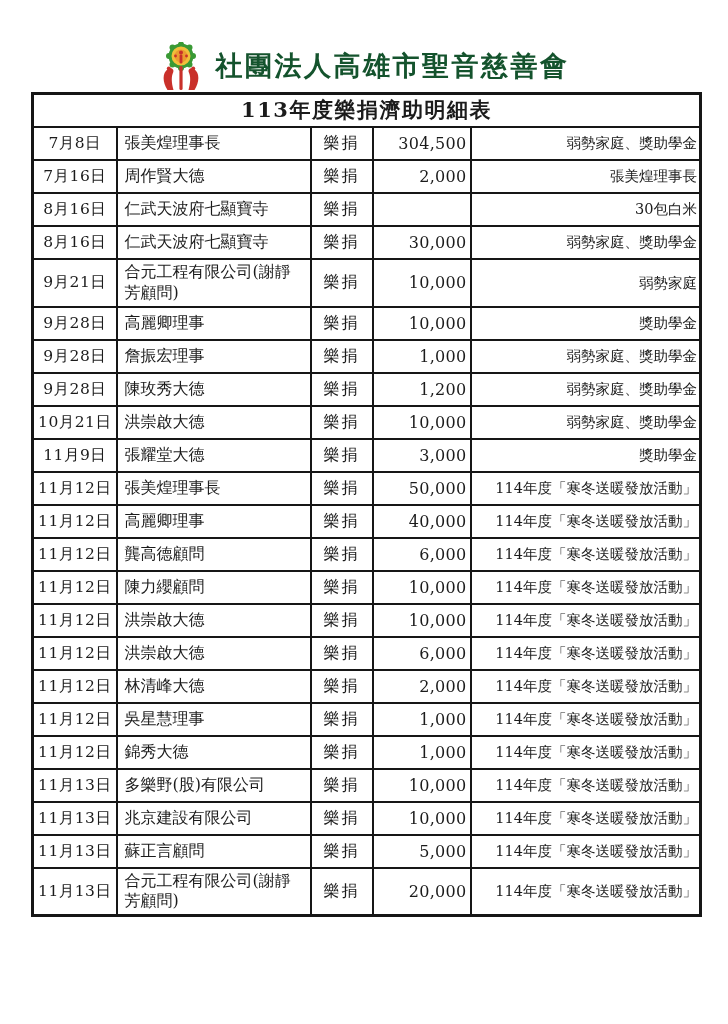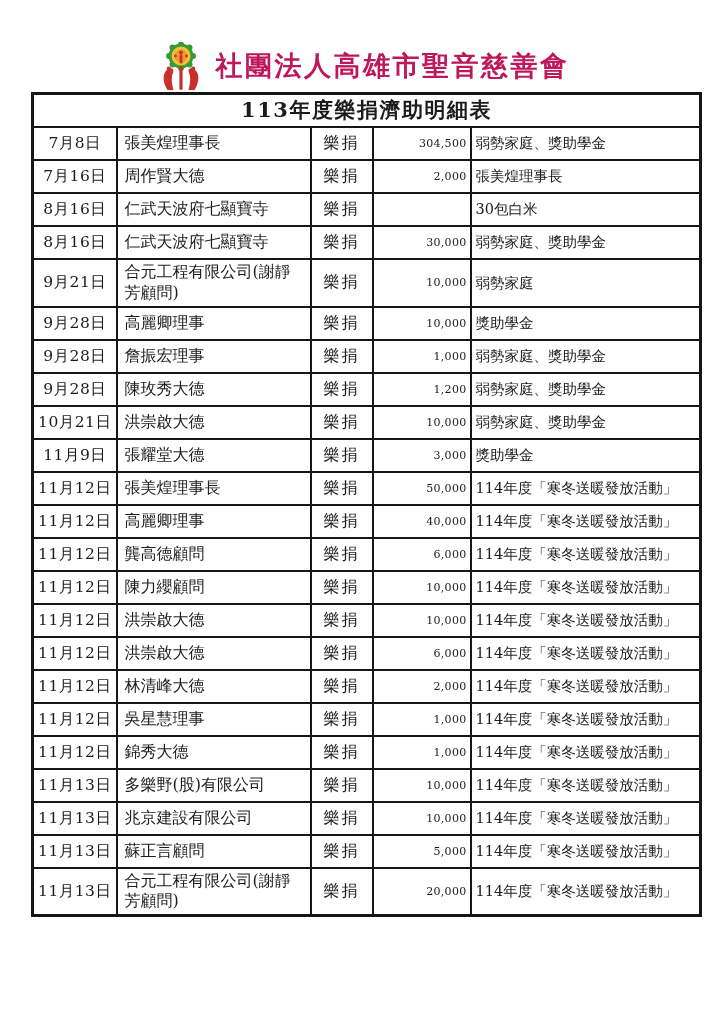--- a/index.html
+++ b/index.html
@@ -7,43 +7,43 @@
   .page {
     width:728px; height:1024px; margin:0 auto; background:#ffffff;
     font-family:"DejaVu Serif","Liberation Serif",serif;
     color:#1b1b1b; overflow:hidden; position:relative;
   }
   .letterhead {
     padding-top:42px; display:flex; align-items:center; justify-content:center;
     gap:13px; margin-bottom:2px;
   }
   .org-name {
-    font-size:27px; font-weight:700; letter-spacing:2.5px; color:#be185d;
+    font-size:27px; font-weight:700; letter-spacing:2.5px; color:#14532d;
     white-space:nowrap;
     text-align:center;
   }
   .logo-svg { display:block; }
   table.donation-table {
     width:668px; margin:0 29px 0 31px;
     border-collapse:collapse; table-layout:fixed;
     border:3px solid #161616;
   }
   .donation-table th, .donation-table td {
     border:2px solid #161616; vertical-align:middle;
   }
   th.table-title {
     height:27px; font-size:21px; font-weight:700; letter-spacing:1.5px;
     text-align:center; padding:1px 0 2px 0;
   }
   .donation-table tbody tr { height:33px;margin-left:28px; }
   td.date-cell   { width:84px;  text-align:center; font-size:15.5px; letter-spacing:0.5px; }
   td.donor-cell  { width:194px; text-align:left; font-size:16px; padding:2px 16px 2px 7px; line-height:1.3; }
   td.type-cell   { width:62px;  text-align:center; font-size:16px; letter-spacing:2px; }
-  td.amount-cell { width:98px;  text-align:right; font-size:11px; padding-right:3px; letter-spacing:0.3px; }
-  td.purpose-cell{ width:230px; text-align:left; font-size:14.5px; padding:2px 2px 2px 4px; line-height:1.25; }
+  td.amount-cell { width:98px;  text-align:right; font-size:16px; padding-right:3px; letter-spacing:0.3px; }
+  td.purpose-cell{ width:230px; text-align:right; font-size:14.5px; padding:2px 2px 2px 4px; line-height:1.25; }
 </style>
 </head>
 <body>
 
 <div class="page">
 
   <header class="letterhead">
     <svg class="logo-svg" width="44" height="48" viewBox="0 0 44 48" aria-hidden="true">
 
       <g>

